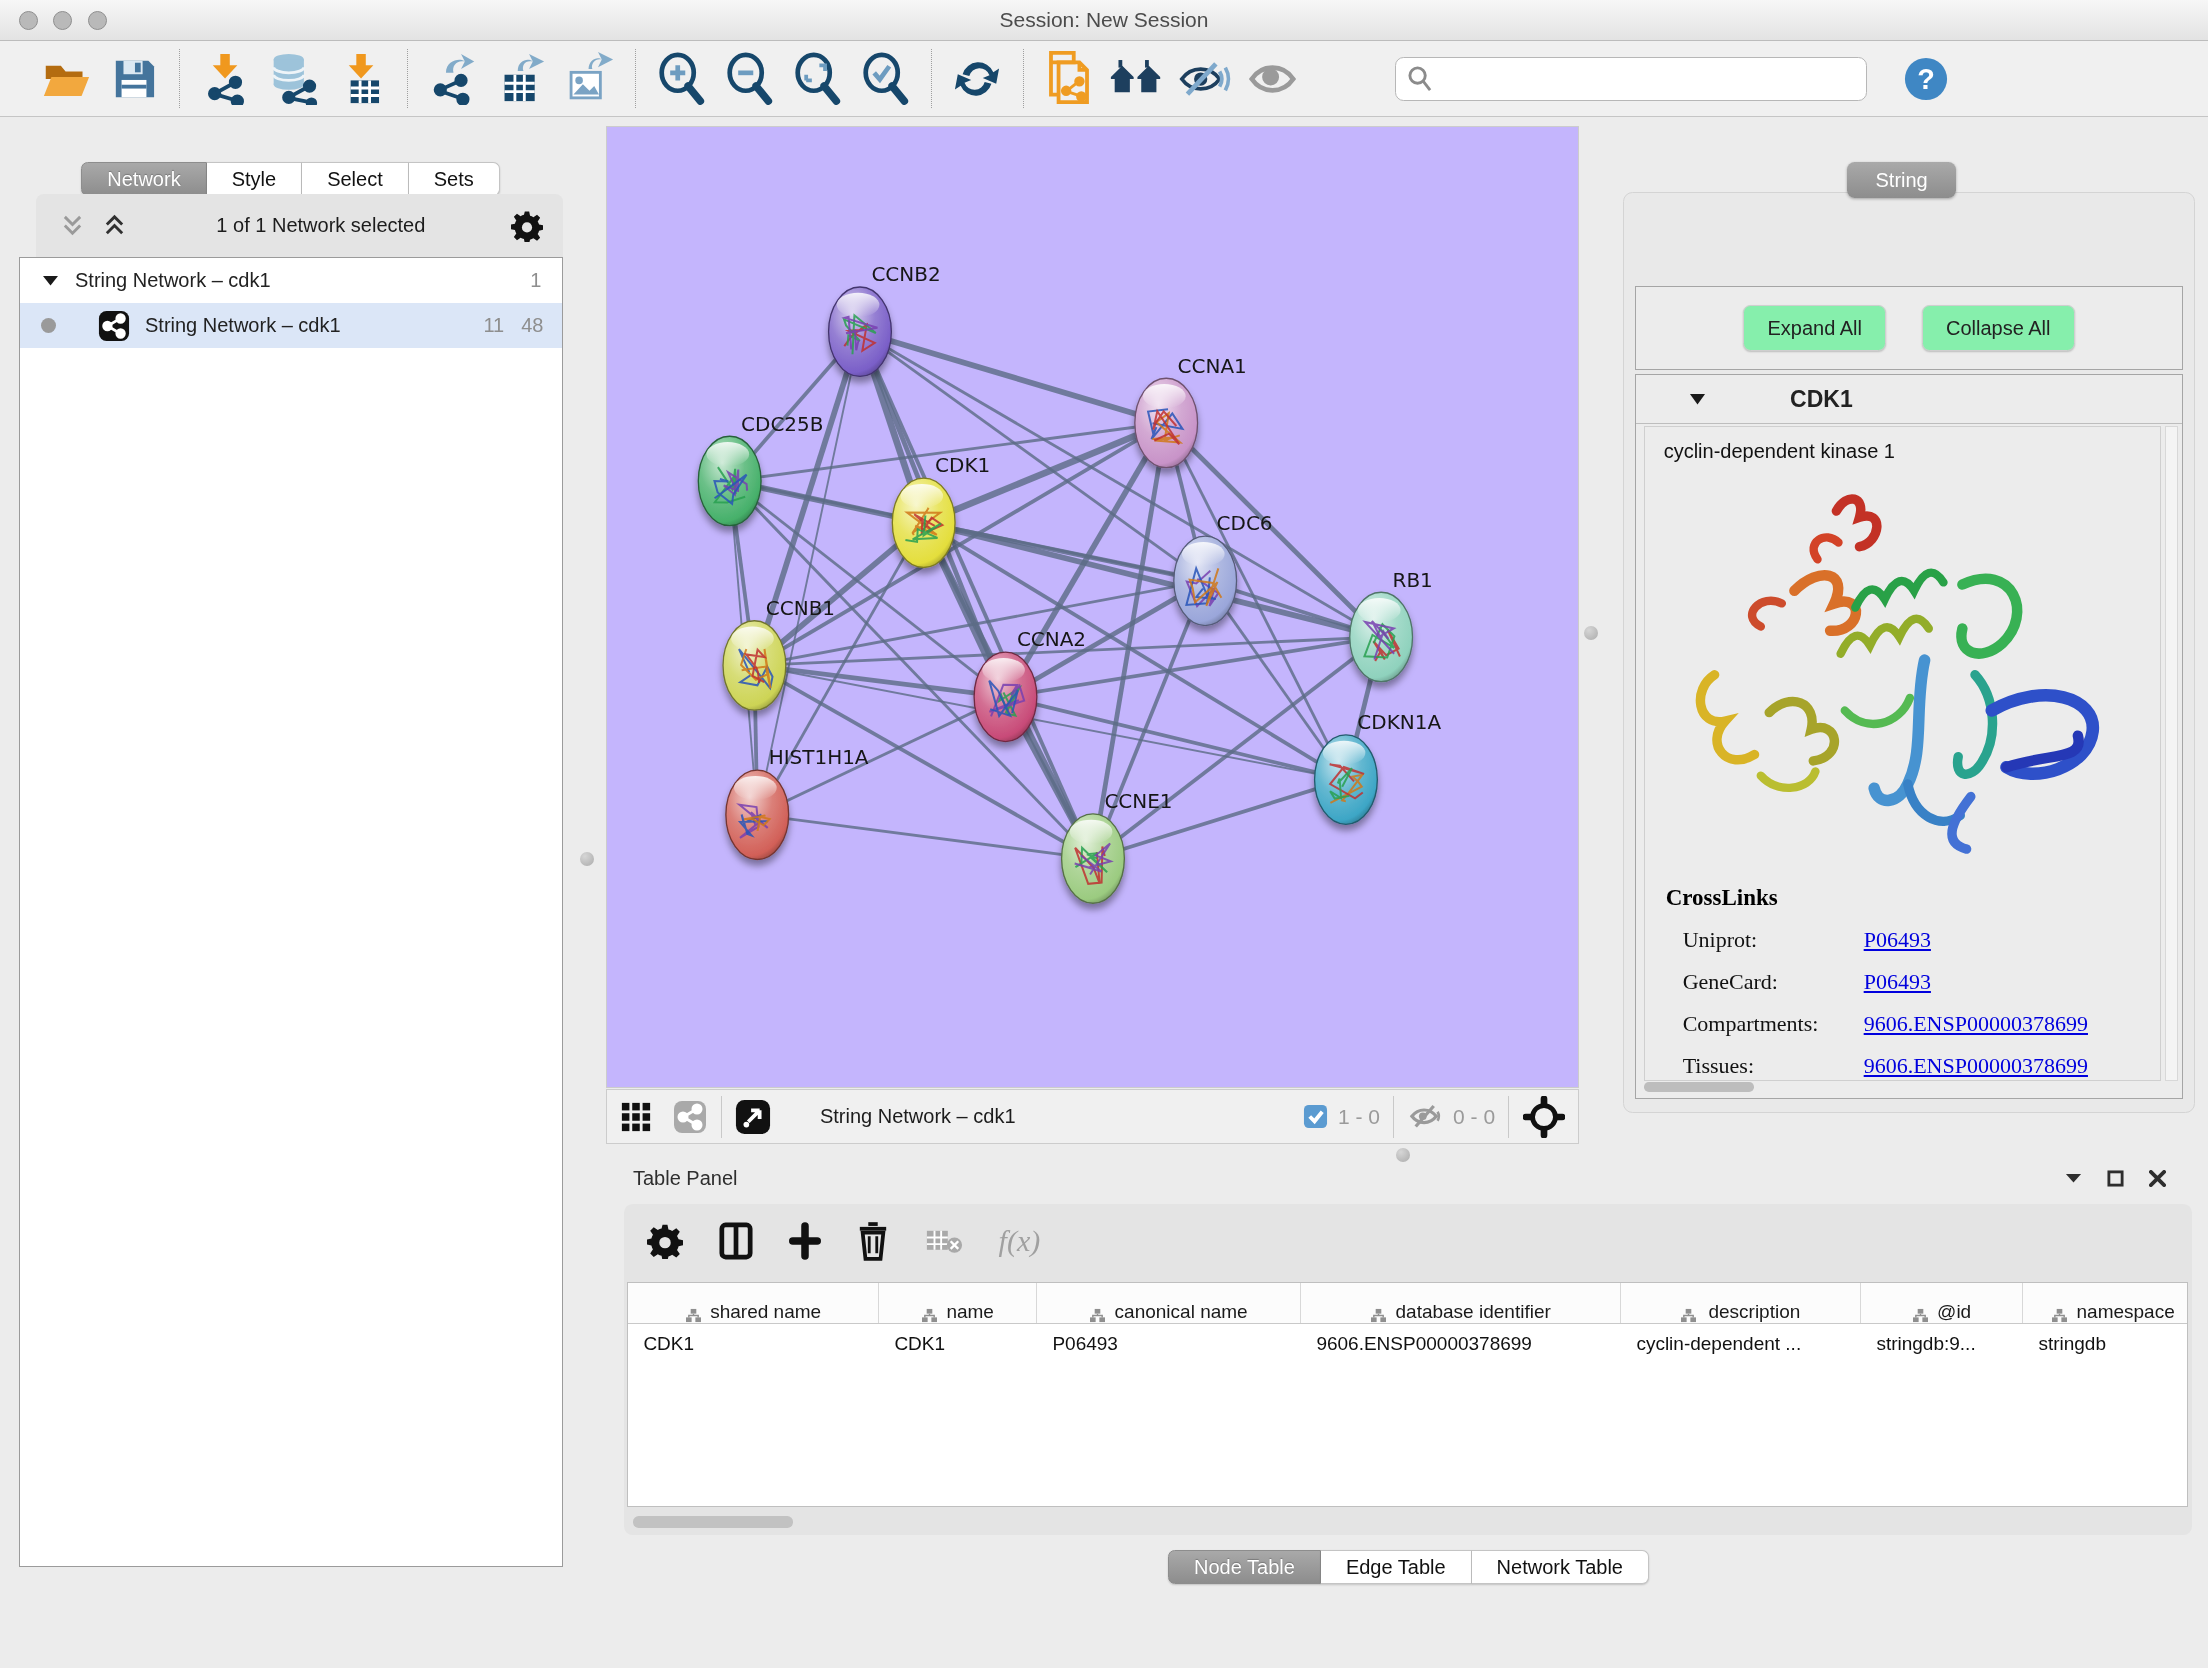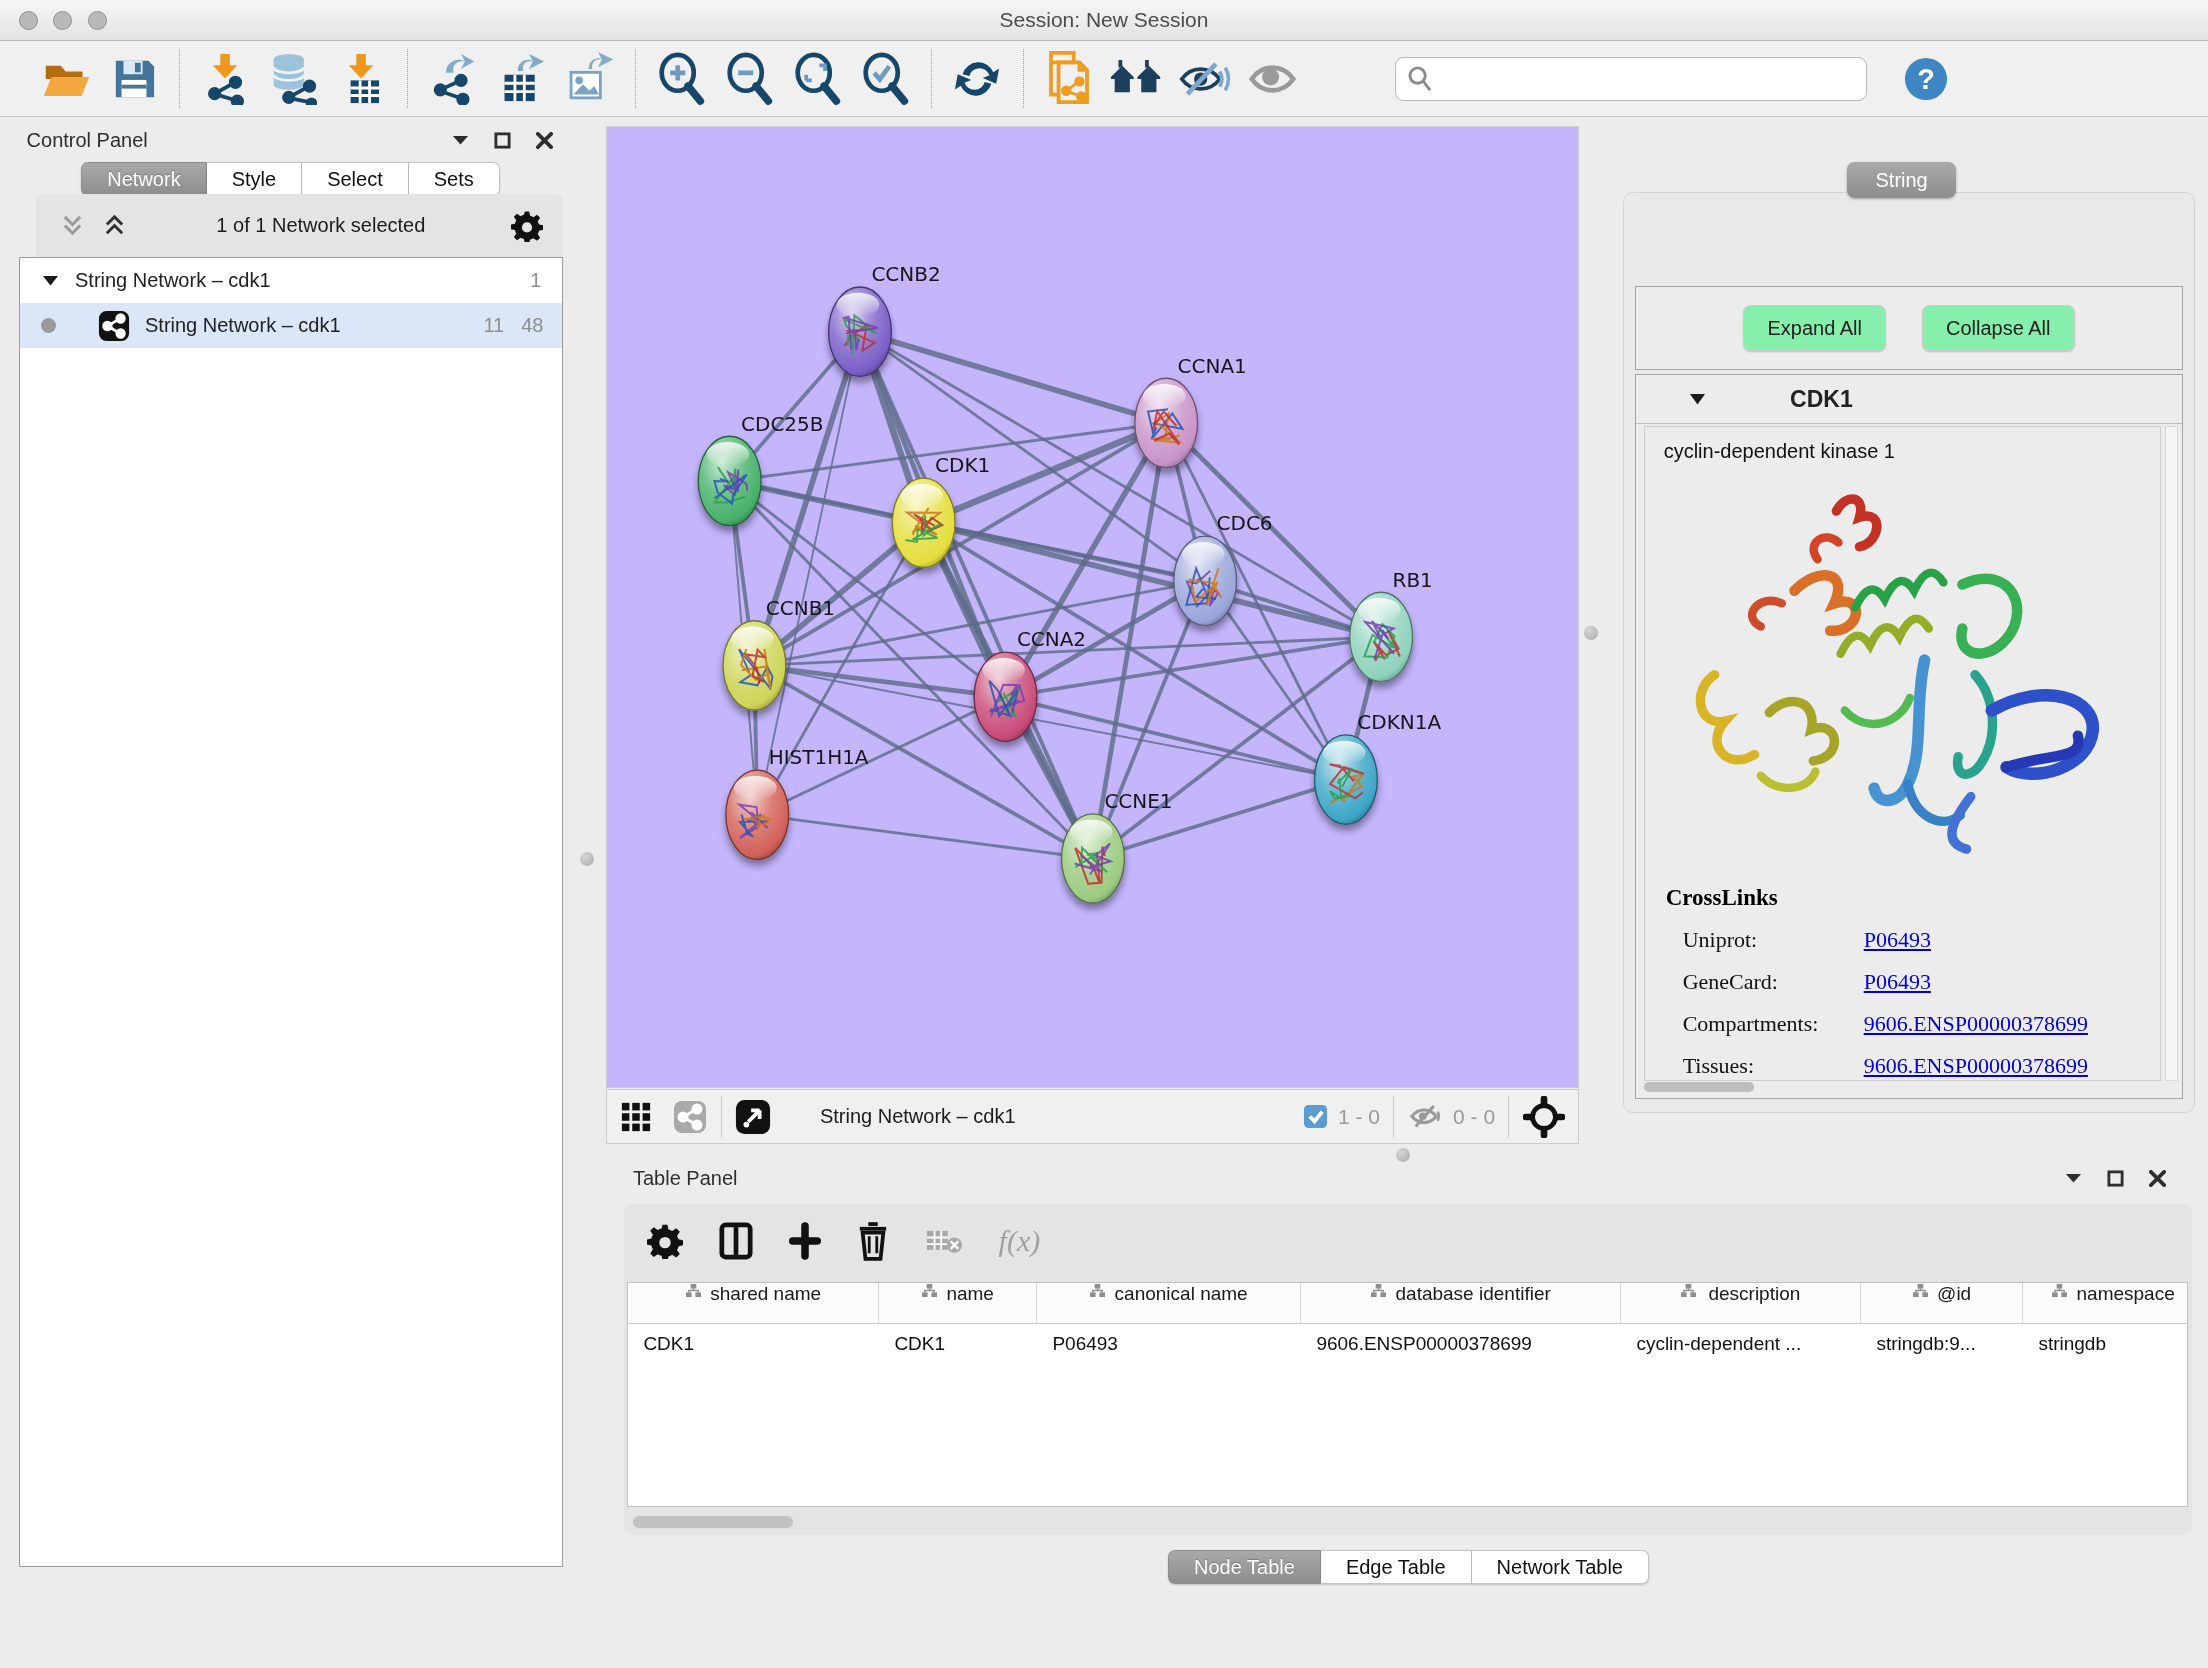--- a/index.html
+++ b/index.html
@@ -91,21 +91,21 @@
   .clrow{display:flex;font-size:22px;margin-top:16px;}
   .cllabel{width:181px;margin-left:17px;color:#111;}
   .cllink{color:#0000de;text-decoration:underline;}
 
   
   .tpanel{position:absolute;left:616px;top:1162px;width:1585px;height:439px;}
   .ttool{position:absolute;left:7.6px;top:42px;right:9.5px;height:331px;background:#e4e4e4;border-radius:8.6px;}
   .ttool-icons{height:74px;display:flex;align-items:center;padding-left:23px;gap:36px;}
   .tgrid{position:absolute;left:3.8px;top:78px;right:3.8px;bottom:28.5px;background:#fff;border:1px solid #bfbfbf;overflow:hidden;}
   .thead{display:flex;height:40px;border-bottom:1px solid #c9c9c9;background:#fcfcfc;}
-  .th{display:flex;align-items:flex-start;justify-content:center;gap:9.5px;font-size:19px;color:#1a1a1a;
+  .th{display:flex;align-items:flex-end;justify-content:center;gap:9.5px;font-size:19px;color:#1a1a1a;
       border-right:1px solid #d8d8d8;box-sizing:border-box;overflow:hidden;white-space:nowrap;}
   .trow{display:flex;height:40px;}
   .td{font-size:19px;display:flex;align-items:center;padding-left:15px;box-sizing:border-box;
       overflow:hidden;white-space:nowrap;color:#111;}
   .hscroll{position:absolute;left:3.8px;bottom:5.7px;right:3.8px;height:15px;}
   .hscroll .thumb{position:absolute;left:5.7px;top:1.9px;width:160px;height:11.4px;background:#c2c2c2;border-radius:5.7px;}
   .ttabs{position:absolute;left:0;right:0;top:388px;display:flex;justify-content:center;}
 
   
   .statusbar{position:absolute;left:0;right:0;bottom:0;height:67px;background:#e9e9e9;border-top:1px solid #c3c3c3;}
@@ -298,39 +298,20 @@
     </div>
     <div class="tbtn" style="margin-left:25px">
       <svg width="46" height="46" viewBox="0 0 48 48">
         <circle cx="24" cy="24" r="22" fill="#3f87c4"></circle>
         <text x="24" y="34" text-anchor="middle" font-size="30" font-weight="bold" fill="#fff" font-family="Liberation Sans, sans-serif">?</text>
       </svg>
     </div>
   </div>
 
   <div class="cpanel">
-    <div class="phead" style="left:13.3px;right:0;top:0">
-      <span>Control Panel</span>
-      <span class="sp"></span>
-      <span class="picon">
-        <svg width="17" height="11.4" viewBox="0 0 18 12">
-            <path d="M1 2h16L9 11z" fill="#2e2e2e"></path>
-          </svg>
-        </span>
-      <span class="picon">
-        <svg width="17" height="17" viewBox="0 0 18 18">
-            <rect x="2" y="2" width="14" height="14" fill="none" stroke="#2e2e2e" stroke-width="3"></rect>
-          </svg>
-        </span>
-      <span class="picon">
-        <svg width="17" height="17" viewBox="0 0 18 18">
-            <path d="M2 2 16 16M16 2 2 16" stroke="#2e2e2e" stroke-width="4" stroke-linecap="round"></path>
-          </svg>
-        </span>
-    </div>
     <div class="seg" style="position:absolute;left:68px;top:38px">
       <div class="tab sel">Network</div>
       <div class="tab">Style</div>
       <div class="tab">Select</div>
       <div class="tab">Sets</div>
     </div>
     <div class="cpanel-sub">
       <span class="picon">
         <svg width="23" height="25" viewBox="0 0 24 26" fill="none" stroke="#9a9a9a" stroke-width="3">
           <path d="M4 4l8 8 8-8M4 13l8 8 8-8"></path>

